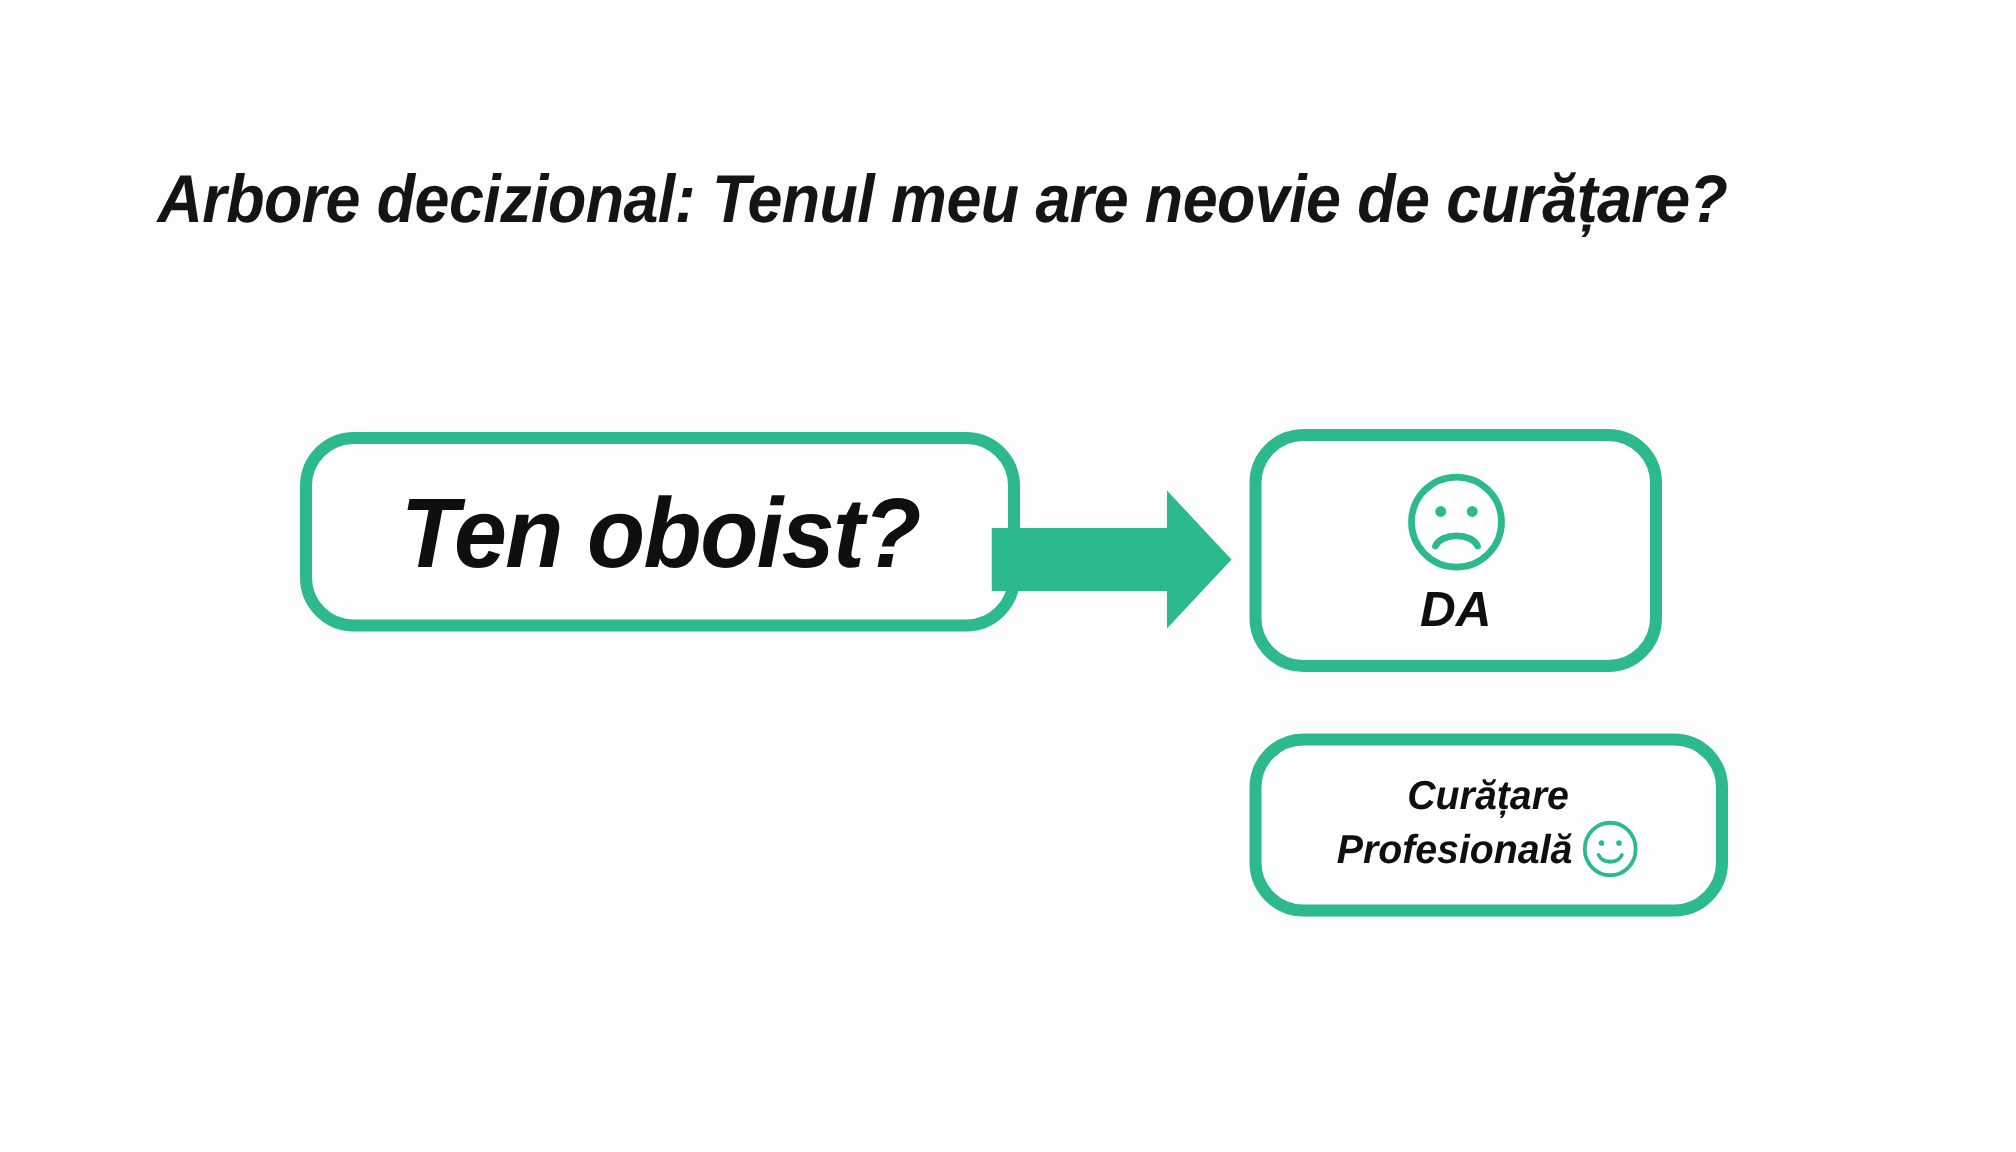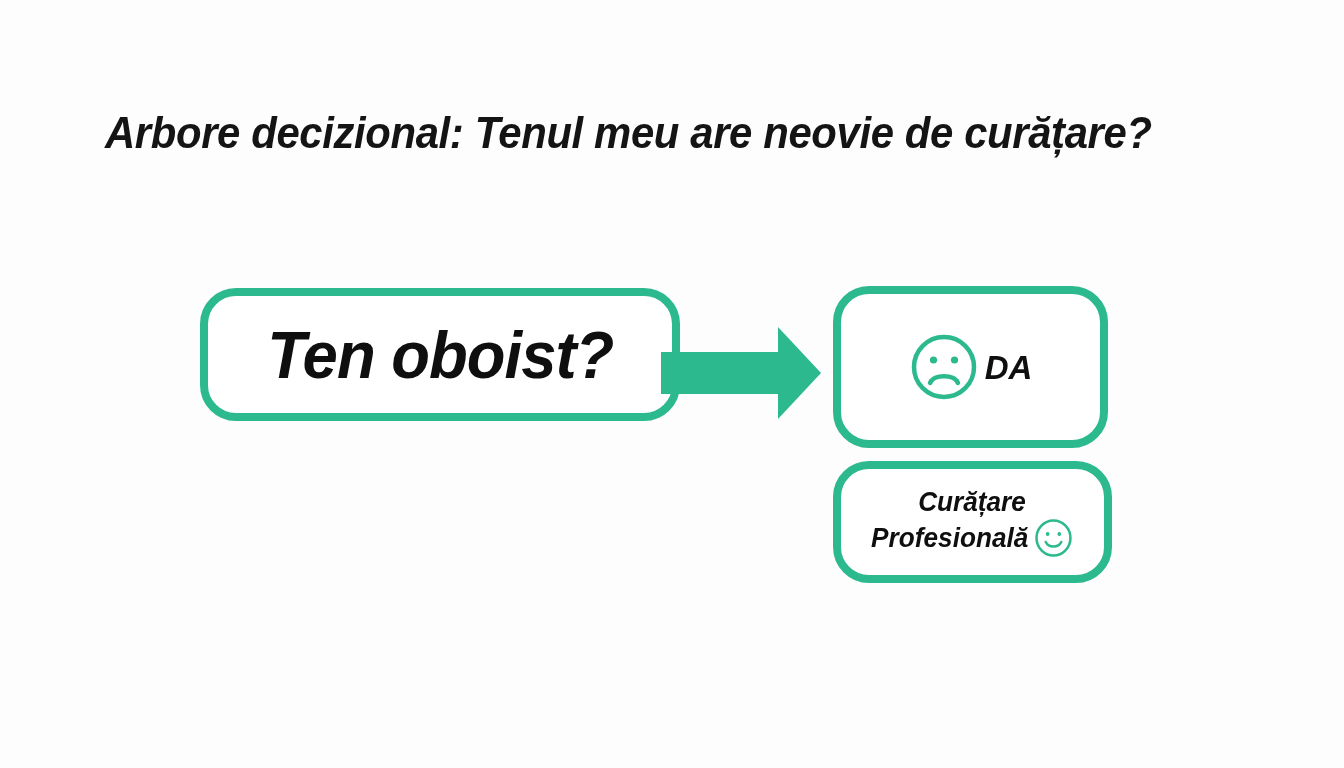--- a/index.html
+++ b/index.html
@@ -66,36 +66,36 @@
     line-height: 1;
     white-space: nowrap;
   }
 
   
   .node-yes {
     left: 833px;
     top: 286px;
     width: 275px;
     height: 162px;
-    flex-direction: row;
+    flex-direction: column;
     gap: 6px;
   }
   .node-yes .node-label {
     font-size: 33px;
     font-weight: bold;
     color: #0f0f0f;
     letter-spacing: 0px;
     line-height: 1;
   }
 
   
   .node-outcome {
     left: 833px;
-    top: 461px;
-    width: 279px;
+    top: 489px;
+    width: 319px;
     height: 122px;
     padding: 0 12px;
   }
   .node-outcome .outcome-text {
     font-size: 27px;
     font-weight: bold;
     color: #0f0f0f;
     text-align: center;
     line-height: 1.22;
     transform: scaleX(0.97);

